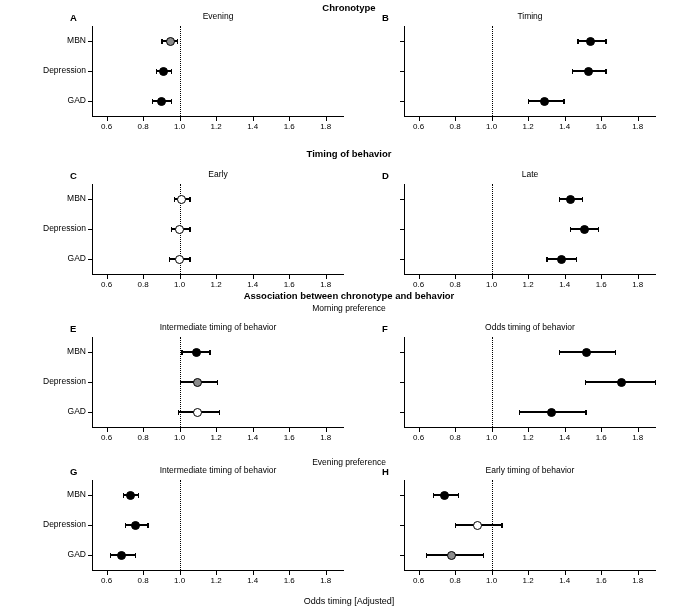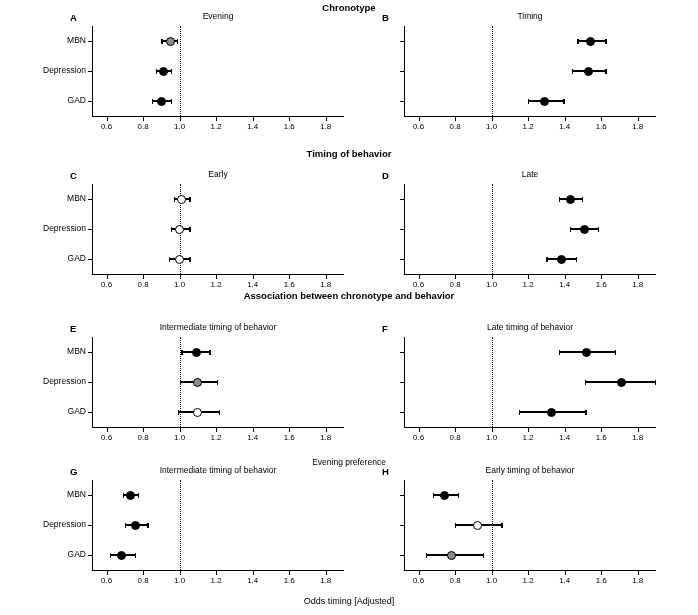--- a/index.html
+++ b/index.html
@@ -102,20 +102,21 @@
     white-space: nowrap;
   }
 </style>
 </head>
 <body>
 
 <div id="root">
     <div class="section-title" style="left: 249px; top: 2px; width: 200px;">Chronotype</div>
     <div class="section-title" style="left: 199px; top: 290px; width: 300px;">Association between chronotype and behavior</div>
     <div class="section-title" style="left: 249px; top: 148px; width: 200px;">Timing of behavior</div>
+    <div class="section-sub" style="left: 249px; top: 303px; width: 200px;">Morning preference</div>
     <div class="section-sub" style="left: 249px; top: 457px; width: 200px;">Evening preference</div>
     <div class="panel-letter" style="left: 70px; top: 12px;">A</div>
     <div class="panel-title" style="left: 92px; top: 11px; width: 252px;">Evening</div>
     <div class="axis-line" style="left: 92px; top: 116px; width: 252px; height: 1px;"></div>
     <div class="axis-line" style="left: 92px; top: 26px; width: 1px; height: 91px;"></div>
     <div class="tick" style="left: 106.609px; top: 117px; height: 4px;"></div>
     <div class="ticklabel" style="left: 92.6087px; top: 122px; width: 28px;">0.6</div>
     <div class="tick" style="left: 143.13px; top: 117px; height: 4px;"></div>
     <div class="ticklabel" style="left: 129.13px; top: 122px; width: 28px;">0.8</div>
     <div class="tick" style="left: 179.652px; top: 117px; height: 4px;"></div>
@@ -283,21 +284,21 @@
     <div class="ci-cap" style="left: 179.652px; top: 379.5px;"></div>
     <div class="ci-cap" style="left: 216.8px; top: 379.5px;"></div>
     <div class="pt grey" style="left: 193.413px; top: 377.5px; width: 9px; height: 9px;"></div>
     <div class="ytick" style="left: 88px; top: 412px; width: 4px;"></div>
     <div class="ylabel" style="left: 0px; top: 406px; width: 86px;">GAD</div>
     <div class="ci" style="left: 177.826px; top: 411.3px; width: 42px;"></div>
     <div class="ci-cap" style="left: 177.826px; top: 409.5px;"></div>
     <div class="ci-cap" style="left: 218.626px; top: 409.5px;"></div>
     <div class="pt open" style="left: 193.413px; top: 407.5px; width: 9px; height: 9px;"></div>
     <div class="panel-letter" style="left: 382px; top: 323px;">F</div>
-    <div class="panel-title" style="left: 404px; top: 322px; width: 252px;">Late timing of behavior</div>
+    <div class="panel-title" style="left: 404px; top: 322px; width: 252px;">Odds timing of behavior</div>
     <div class="axis-line" style="left: 404px; top: 427px; width: 252px; height: 1px;"></div>
     <div class="axis-line" style="left: 404px; top: 337px; width: 1px; height: 91px;"></div>
     <div class="tick" style="left: 418.609px; top: 428px; height: 4px;"></div>
     <div class="ticklabel" style="left: 404.609px; top: 433px; width: 28px;">0.6</div>
     <div class="tick" style="left: 455.13px; top: 428px; height: 4px;"></div>
     <div class="ticklabel" style="left: 441.13px; top: 433px; width: 28px;">0.8</div>
     <div class="tick" style="left: 491.652px; top: 428px; height: 4px;"></div>
     <div class="ticklabel" style="left: 477.652px; top: 433px; width: 28px;">1.0</div>
     <div class="tick" style="left: 528.174px; top: 428px; height: 4px;"></div>
     <div class="ticklabel" style="left: 514.174px; top: 433px; width: 28px;">1.2</div>

